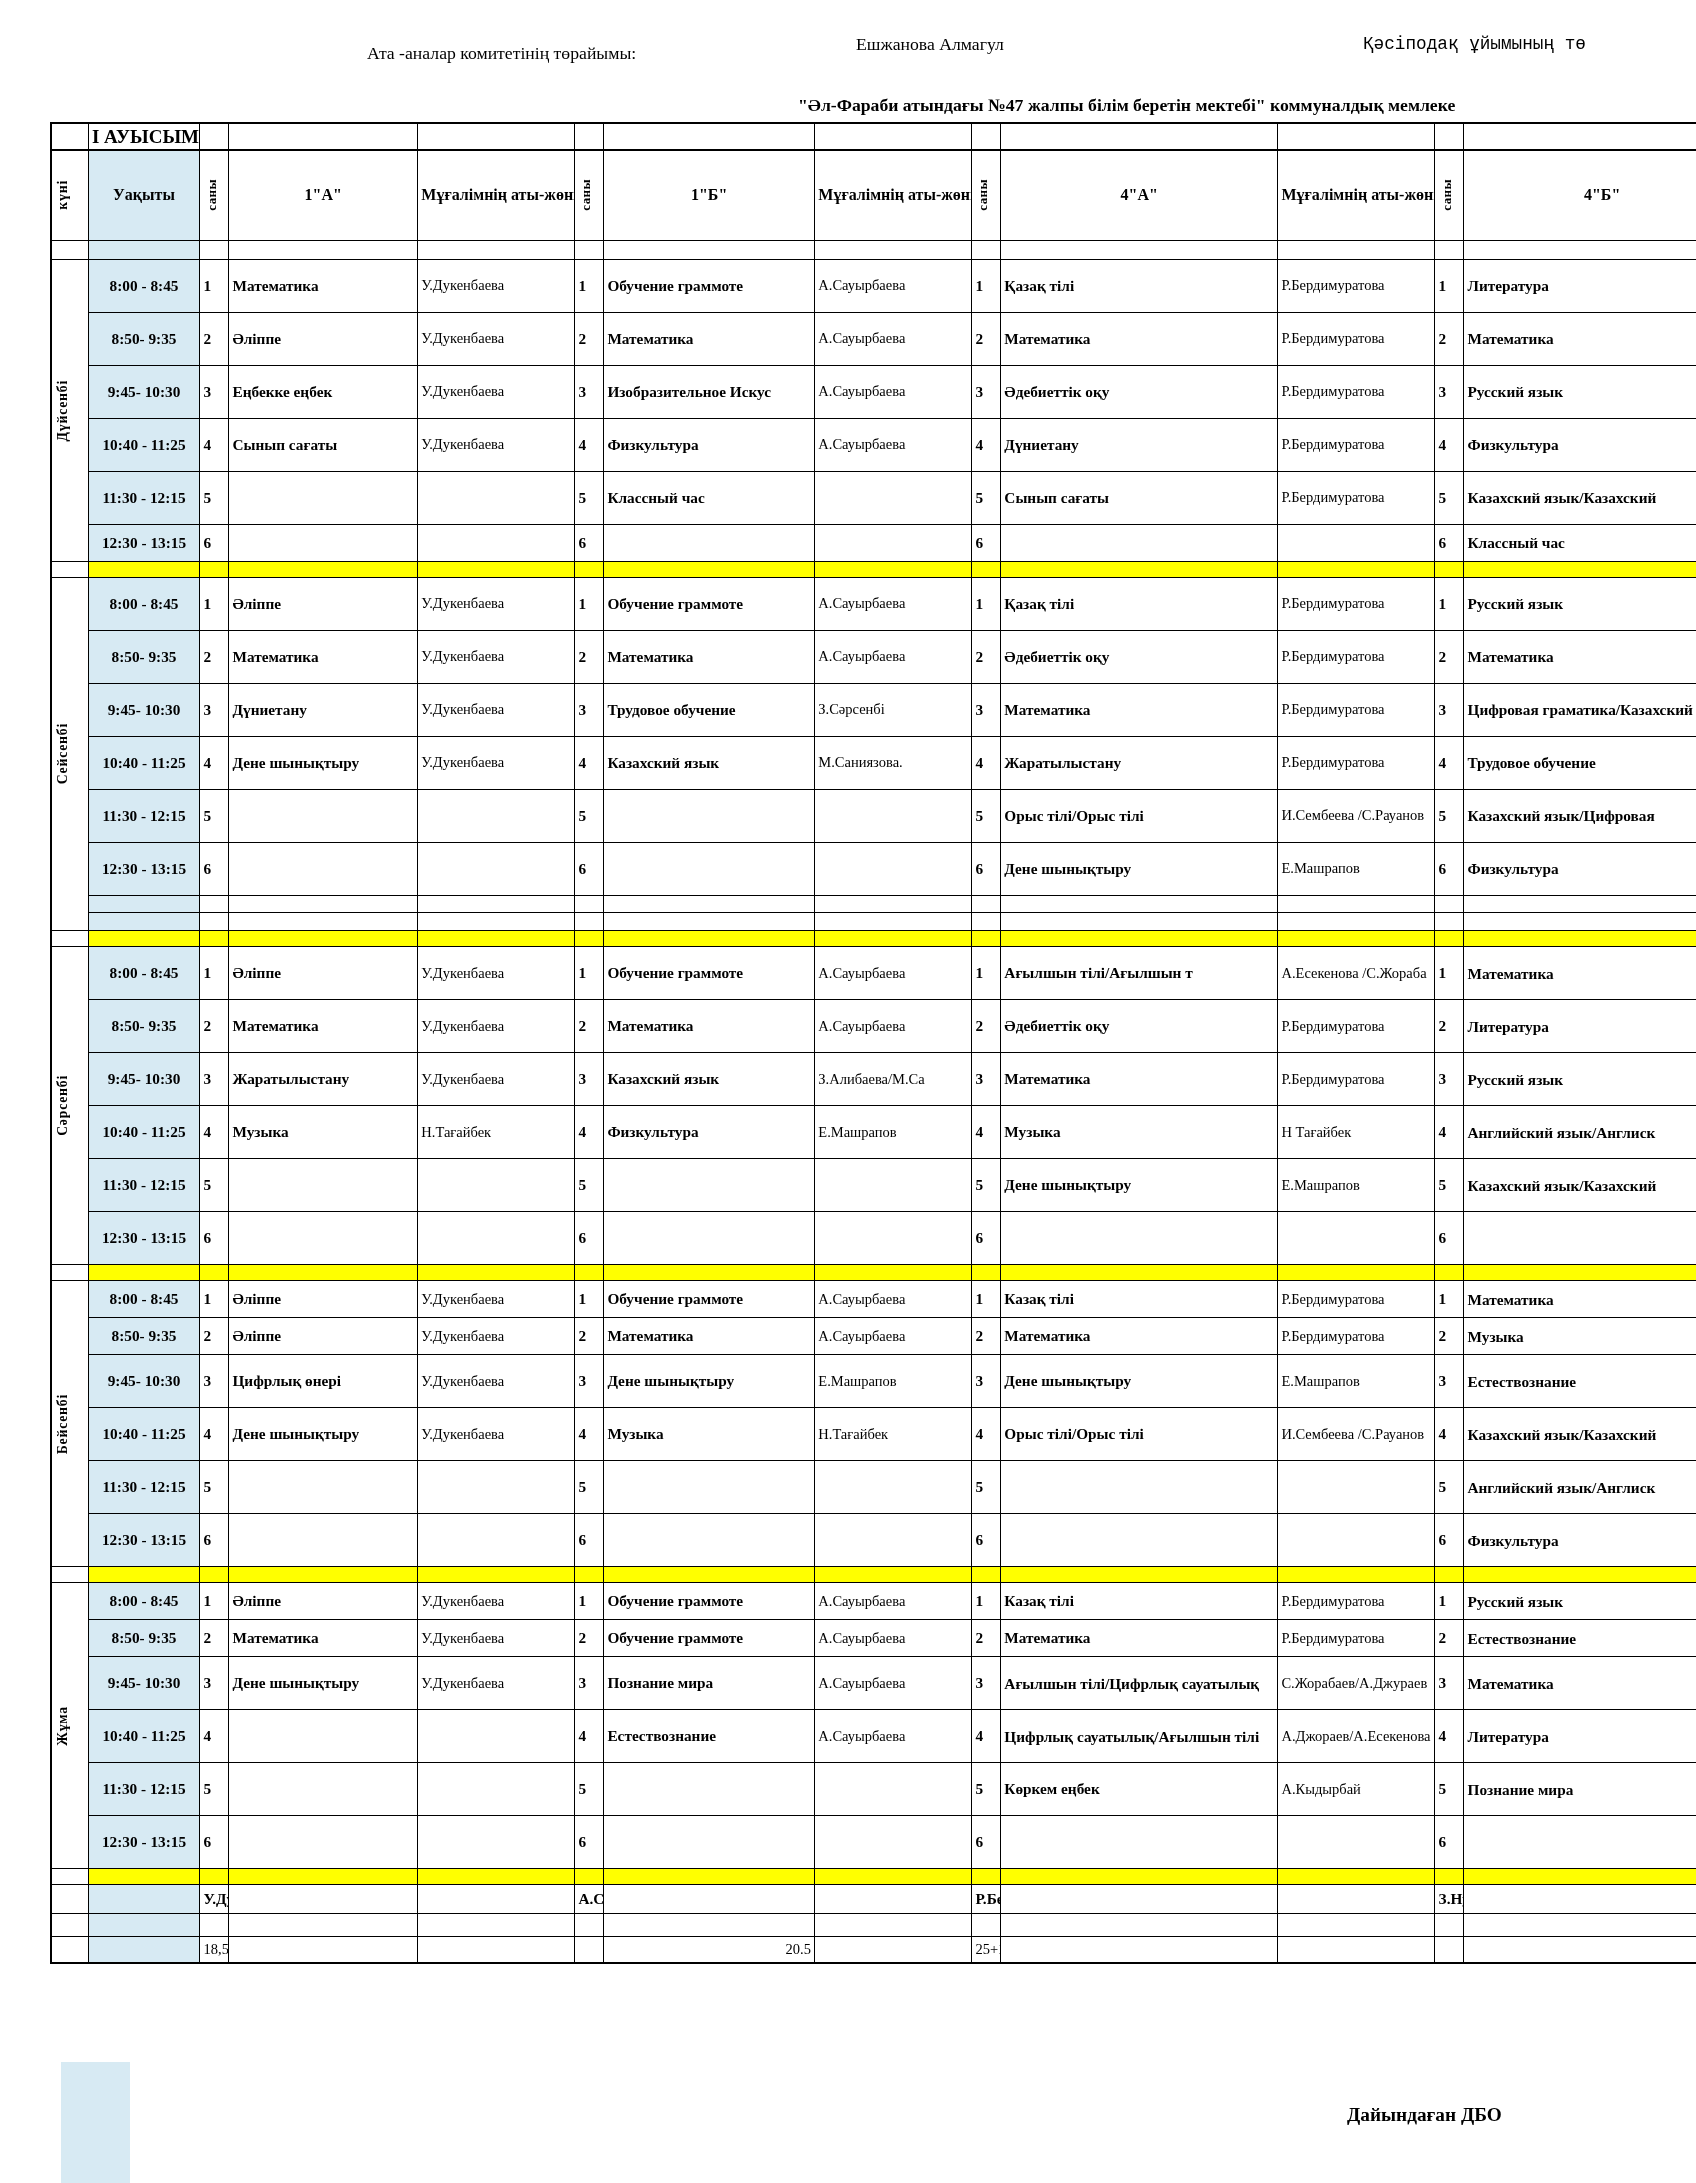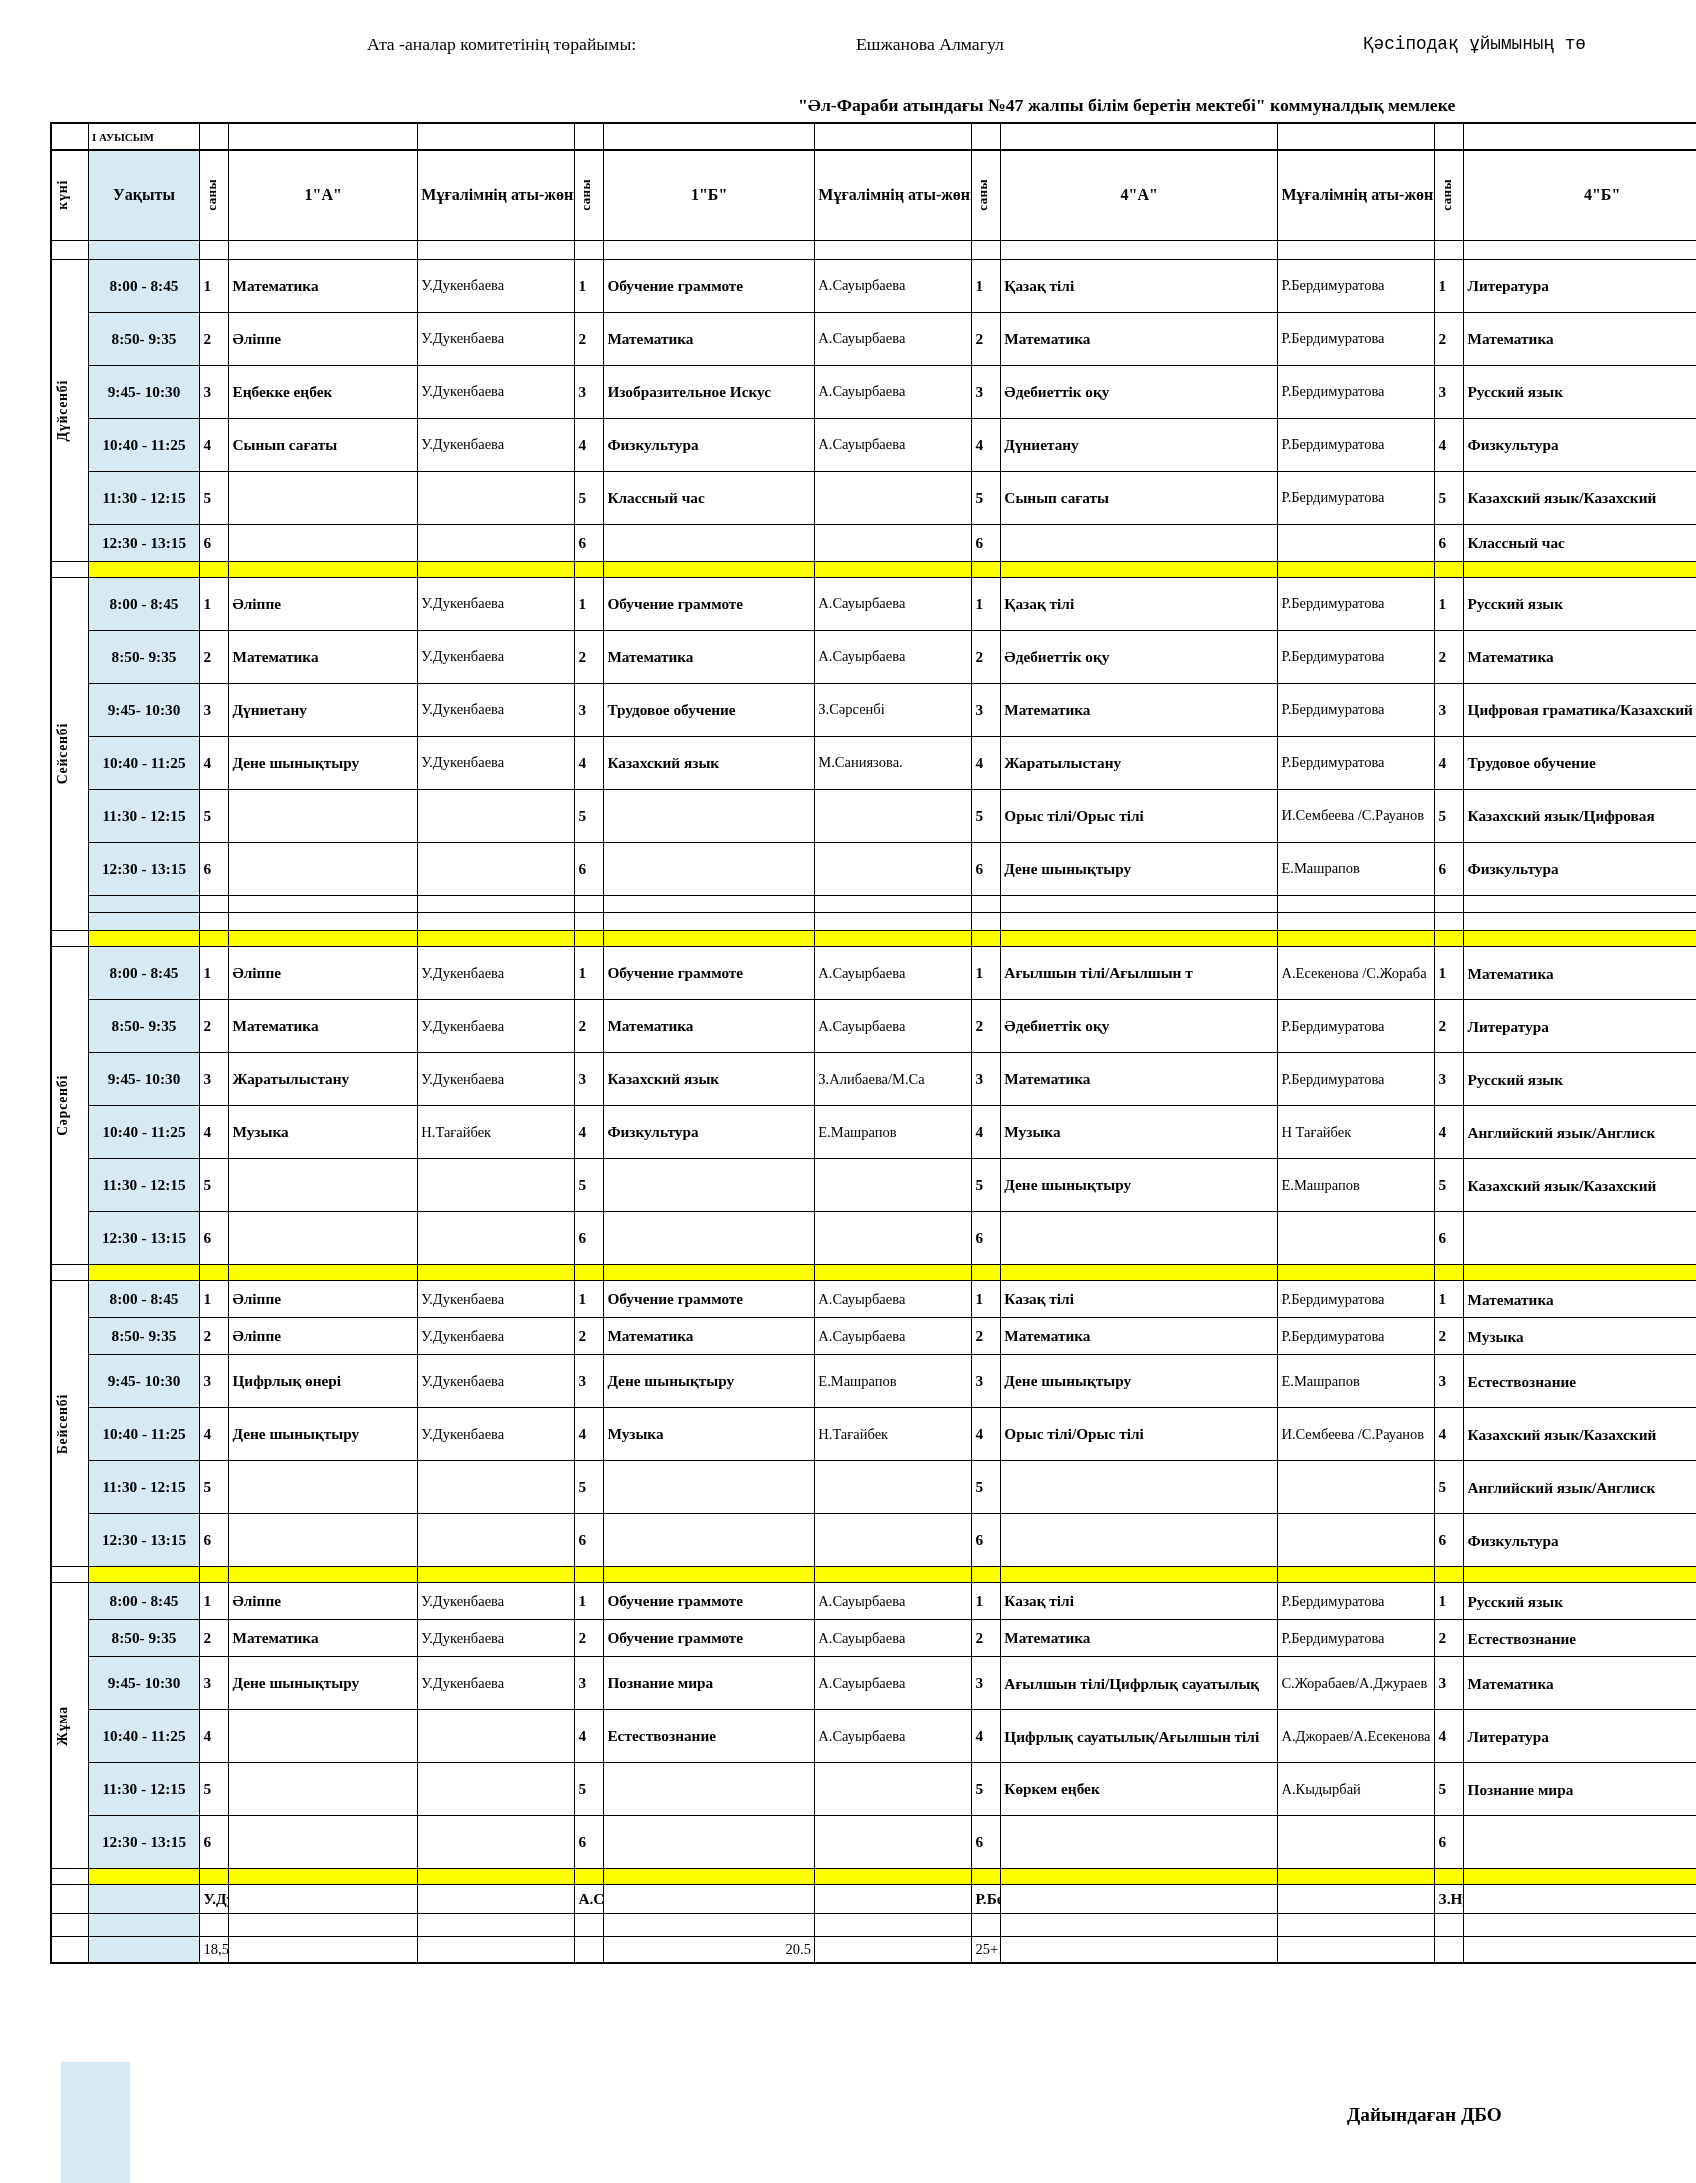--- a/index.html
+++ b/index.html
@@ -21,21 +21,21 @@
     position: relative;
     height: 90px;
   }
   .sig-line {
     position: absolute;
     top: 34px;
     font-size: 17.7px;
     white-space: nowrap;
     font-weight: 400;
   }
-  .sig-a { left: 367px; }
+  .sig-a { left: 367px; margin-top: 9px; }
   .sig-b { left: 856px; }
   .sig-c { left: 1363px; font-family: Liberation Mono, monospace; }
 
   .school-title {
     position: absolute;
     top: 95px;
     left: 798px;
     font-size: 17.7px;
     font-weight: bold;
     white-space: nowrap;
@@ -70,21 +70,21 @@
   .c-sub-b { width: 153px; }
   .c-sub-w { width: 201px; }
 
   .thickbot { border-bottom: 2.4px solid #000 !important; }
   .thicktop { border-top: 2.4px solid #000 !important; }
   .thickleft { border-left: 2.4px solid #000 !important; }
   .thickright { border-right: 2.4px solid #000 !important; }
 
   .shift-label {
     font-weight: bold;
-    font-size: 11px;
+    font-size: 19px;
     background: #fff;
     text-align: left;
   }
   .hdr {
     text-align: center;
     font-weight: bold;
     font-size: 16px;
     white-space: normal;
     line-height: 1.15;
   }

